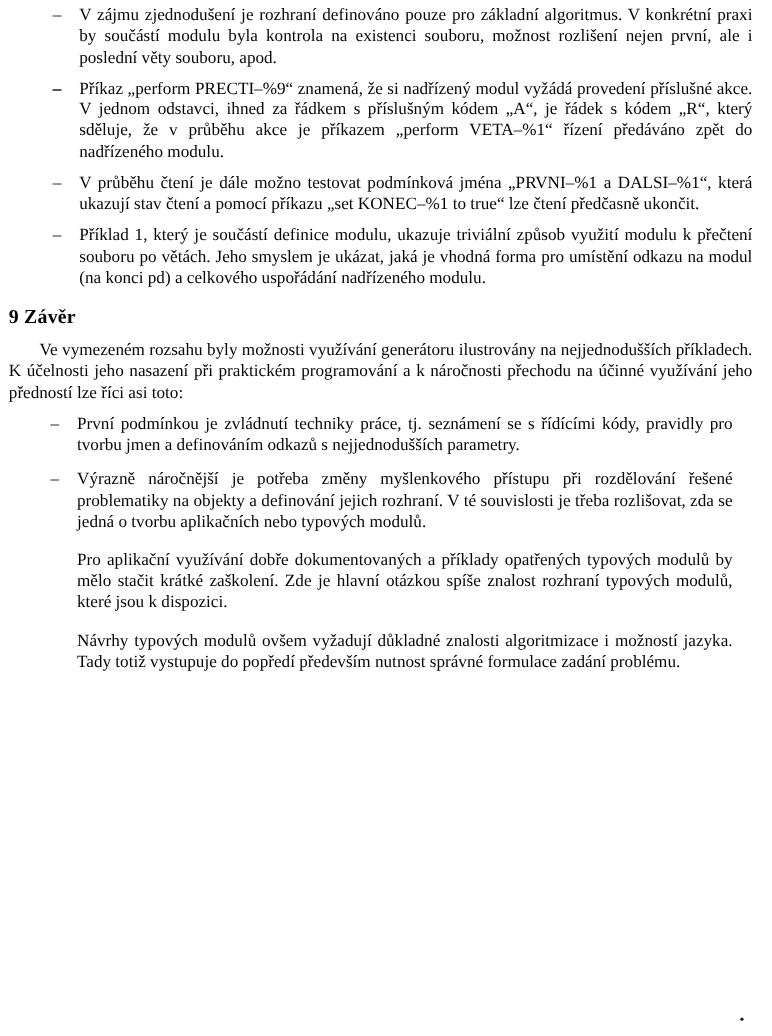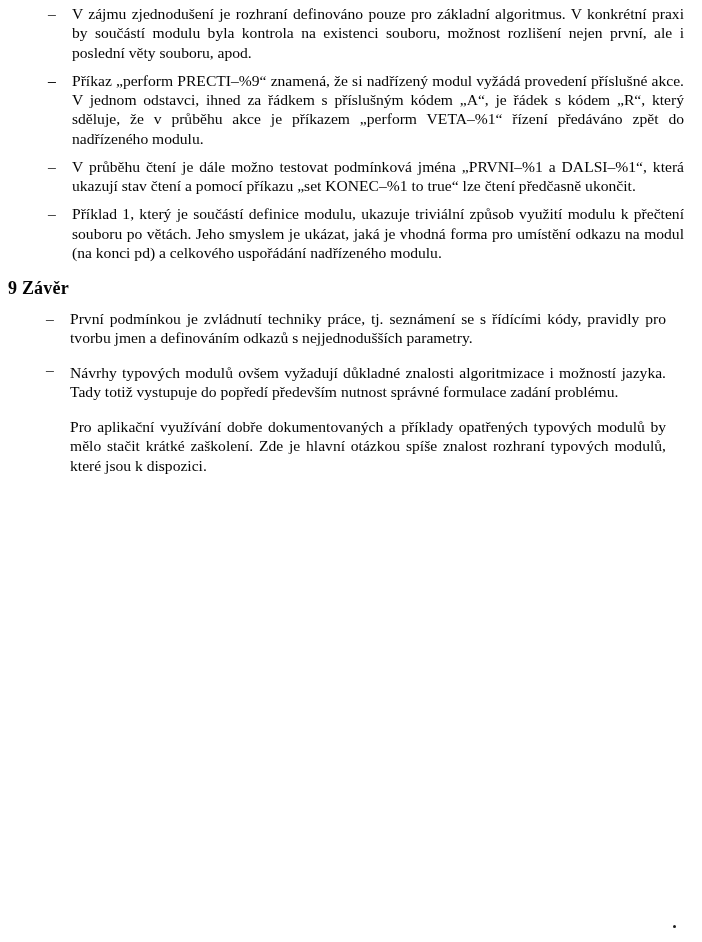--- a/index.html
+++ b/index.html
@@ -125,34 +125,36 @@
       <li class="bullet-item">
         <span class="dash">–</span>
         <span>Příklad 1, který je součástí definice modulu, ukazuje triviální způsob využití modulu k přečtení souboru po větách. Jeho smyslem je ukázat, jaká je vhodná forma pro umístění odkazu na modul (na konci pd) a celkového uspořádání nadřízeného modulu.</span>
       </li>
     </ul>
   </div>
 
   <h2 class="section-heading">9 Závěr</h2>
 
   <div class="body-block">
+    <p class="para indent-first">Ve vymezeném rozsahu byly možnosti využívání generátoru ilustrovány na nejjednodušších příkladech. K účelnosti jeho nasazení při praktickém programování a k náročnosti přechodu na účinné využívání jeho předností lze říci asi toto:</p>
 
     <ul class="sub-list">
       <li class="sub-item">
         <span class="dash">–</span>
         <span>První podmínkou je zvládnutí techniky práce, tj. seznámení se s řídícími kódy, pravidly pro tvorbu jmen a definováním odkazů s nejjednodušších parametry.</span>
       </li>
     </ul>
 
 
     <ul class="sub-list">
       <li class="sub-item">
         <span class="dash">–</span>
+        <span>Výrazně náročnější je potřeba změny myšlenkového přístupu při rozdělování řešené problematiky na objekty a definování jejich rozhraní. V té souvislosti je třeba rozlišovat, zda se jedná o tvorbu aplikačních nebo typových modulů.</span>
       </li>
     </ul>
 
+    <p class="sub-para">Pro aplikační využívání dobře dokumentovaných a příklady opatřených typových modulů by mělo stačit krátké zaškolení. Zde je hlavní otázkou spíše znalost rozhraní typových modulů, které jsou k dispozici.</p>
+
     <p class="sub-para">Návrhy typových modulů ovšem vyžadují důkladné znalosti algoritmizace i možností jazyka. Tady totiž vystupuje do popředí především nutnost správné formulace zadání problému.</p>
-
-    <p class="sub-para">Pro aplikační využívání dobře dokumentovaných a příklady opatřených typových modulů by mělo stačit krátké zaškolení. Zde je hlavní otázkou spíše znalost rozhraní typových modulů, které jsou k dispozici.</p>
   </div>
 
   <div class="dot-mark"></div>
 </div>
 
 </body></html>

